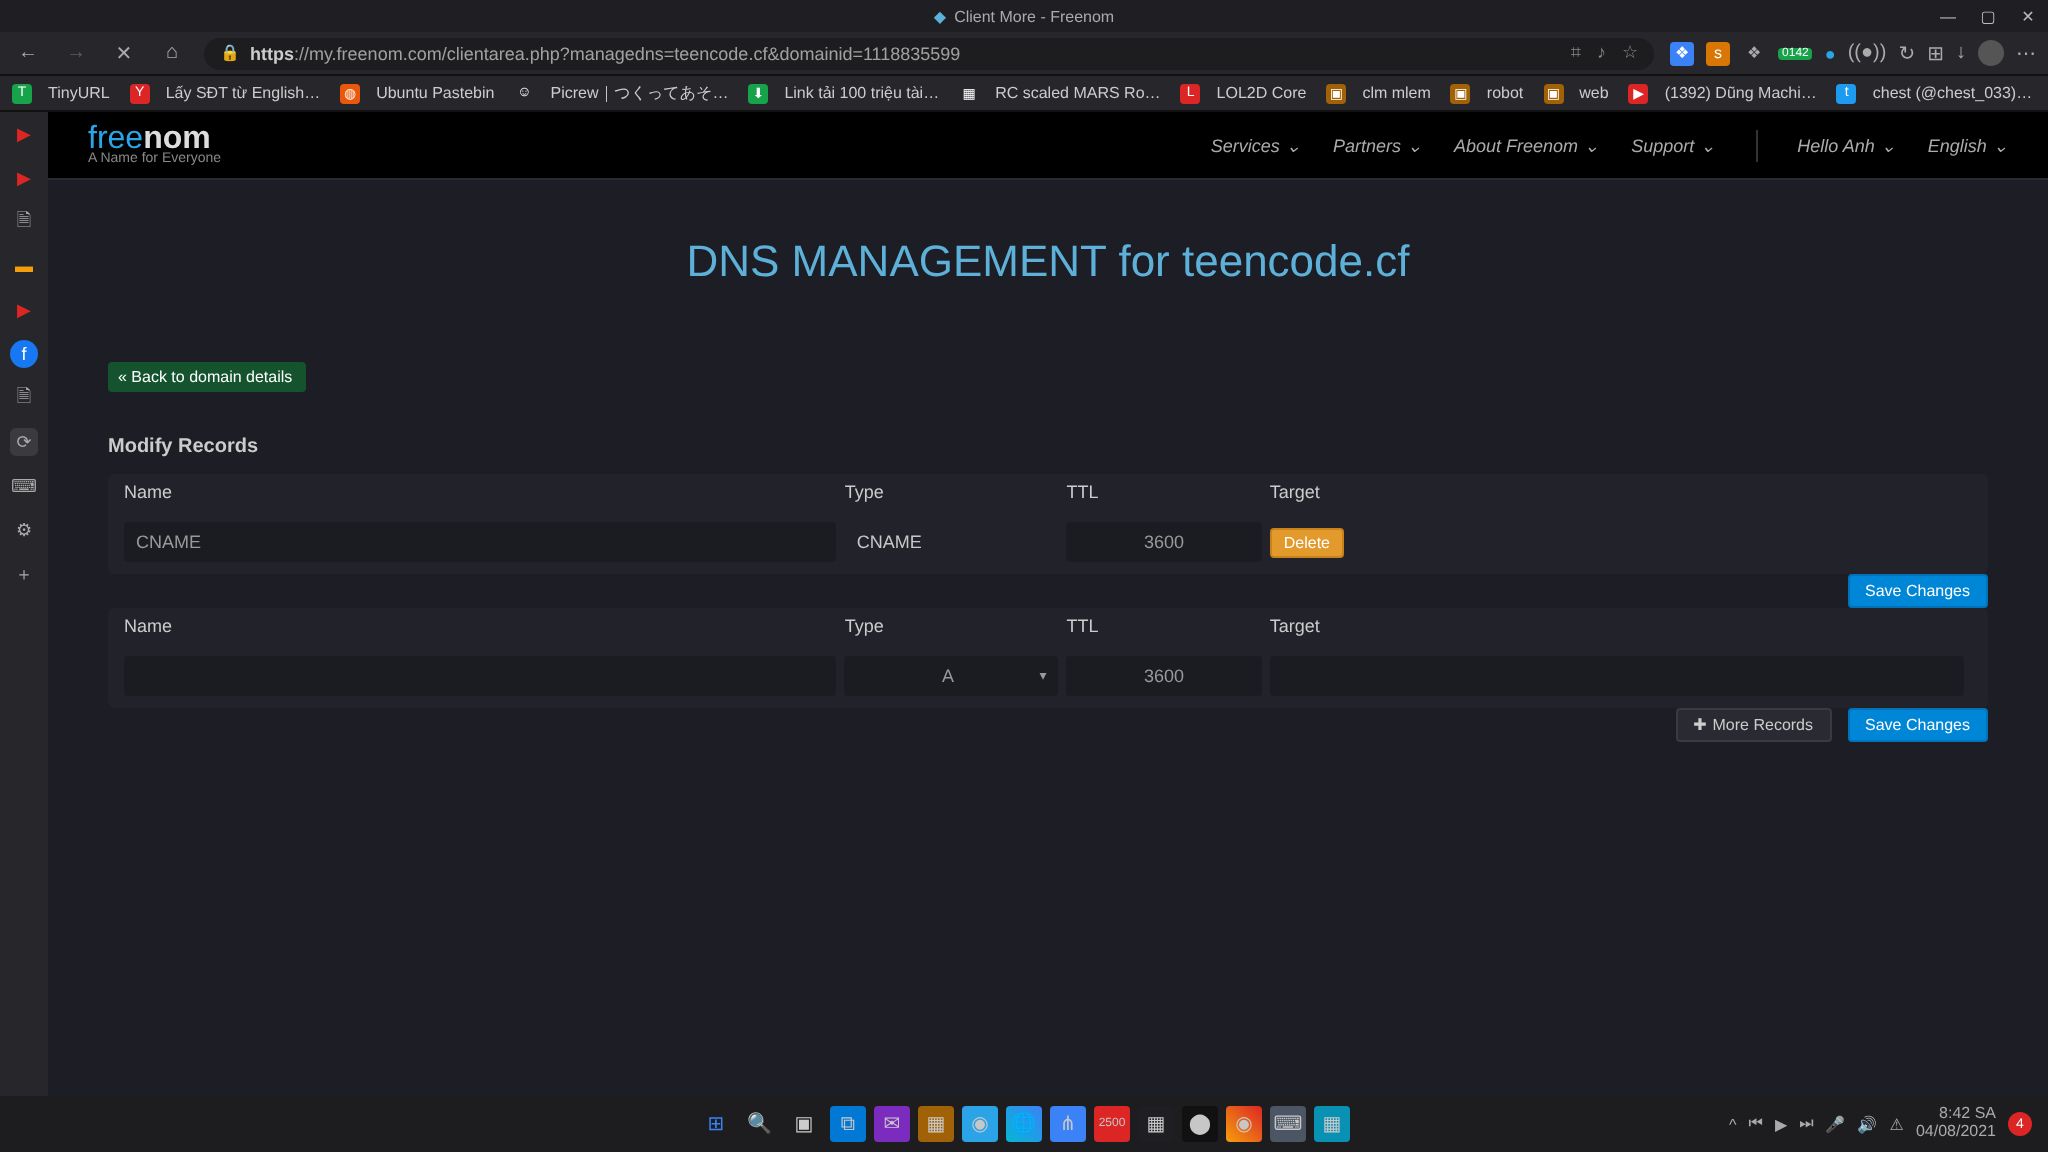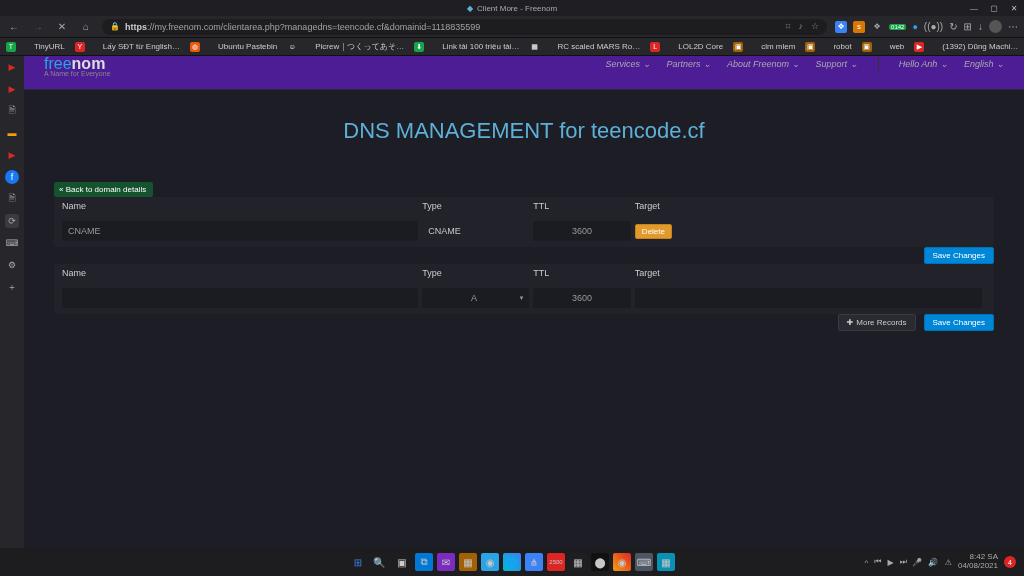--- a/index.html
+++ b/index.html
@@ -19,31 +19,31 @@
 .addressbar .addr-icons { margin-left: auto; display:flex; gap:8px; color:#888; font-size:9px;}
 .ext-icons { display: flex; gap: 6px; align-items: center; }
 .ext-icons .ico { width: 12px; height: 12px; border-radius: 2px; display:flex; align-items:center; justify-content:center; font-size:8px;}
 .ext-icons .blue { background:#3b82f6; color:#fff;}
 .ext-icons .green-badge { background:#16a34a; color:#fff; font-size:6px; padding:0 2px; border-radius:2px;}
 .ext-icons .txt { color:#2aa4e6; font-size:9px;}
 .ext-icons .plain { color:#aaa; font-size:10px;}
 
 
 .bookmarks { background: #27272b; height: 18px; display: flex; align-items: center; padding: 0 6px; gap: 10px; border-bottom: 1px solid #111; }
-.bookmarks .bm { display: flex; align-items: center; gap: 18px; font-size: 8px; color: #ccc; white-space: nowrap;}
+.bookmarks .bm { display: flex; align-items: center; gap: 8px; font-size: 8px; color: #ccc; white-space: nowrap;}
 .bookmarks .bm .i { width:10px; height:10px; border-radius:2px; display:flex; align-items:center; justify-content:center; font-size:7px;}
 
 
 .sidestrip { position: absolute; left: 0; top: 56px; width: 24px; bottom: 0; background: #27272b; display: flex; flex-direction: column; align-items: center; padding-top: 4px; gap: 8px; }
 .sidestrip .si { width: 14px; height: 14px; display:flex; align-items:center; justify-content:center; font-size:9px; color:#aaa; border-radius:3px;}
 .sidestrip .si.active { background:#3a3a3f;}
 
 
 .page { position: absolute; left: 24px; right: 0; top: 56px; bottom: 28px; background: #1d1d26; }
-.header { height: 34px; background: #4c1d95; display: flex; align-items: flex-start; padding: 0 20px; border-bottom: 1px solid #2a2a32; }
+.header { height: 34px; background: #000000; display: flex; align-items: center; padding: 0 20px; border-bottom: 1px solid #2a2a32; }
 .logo { font-weight: 300; font-size: 16px; color: #ddd;}
 .logo .free { color:#2aa4e6;}
 .logo .nom { color:#ddd; font-weight:600;}
 .logo-sub { font-size:7px; color:#888; margin-top:-2px;}
 .logo-wrap { display:flex; flex-direction:column; line-height:1;}
 .topnav { margin-left:auto; display:flex; gap:16px; font-size:9px; color:#aaa;font-style:italic;}
 .topnav .ni { display:flex; align-items:center; gap:3px; cursor:pointer;}
 .topnav .sep { width:1px; height:16px; background:#333; margin:0 4px;}
 
 .page-title { text-align:center; font-size:22px; font-weight:300; color:#5db0d7; margin: 28px 0 34px;}
@@ -219,20 +219,21 @@
           <span>⌄</span>
         </span>
     </div>
   </div>
 
   <div class="page-title">DNS MANAGEMENT for teencode.cf</div>
 
   <div class="content">
     <button class="btn-back">« Back to domain details</button>
 
+    <div class="section-title">Modify Records</div>
     <div class="panel">
       <div class="row header-row">
         <div>Name</div>
         <div>Type</div>
         <div>TTL</div>
         <div>Target</div>
         <div></div>
       </div>
       <div class="row data-row">
         <div class="cell">CNAME</div>

